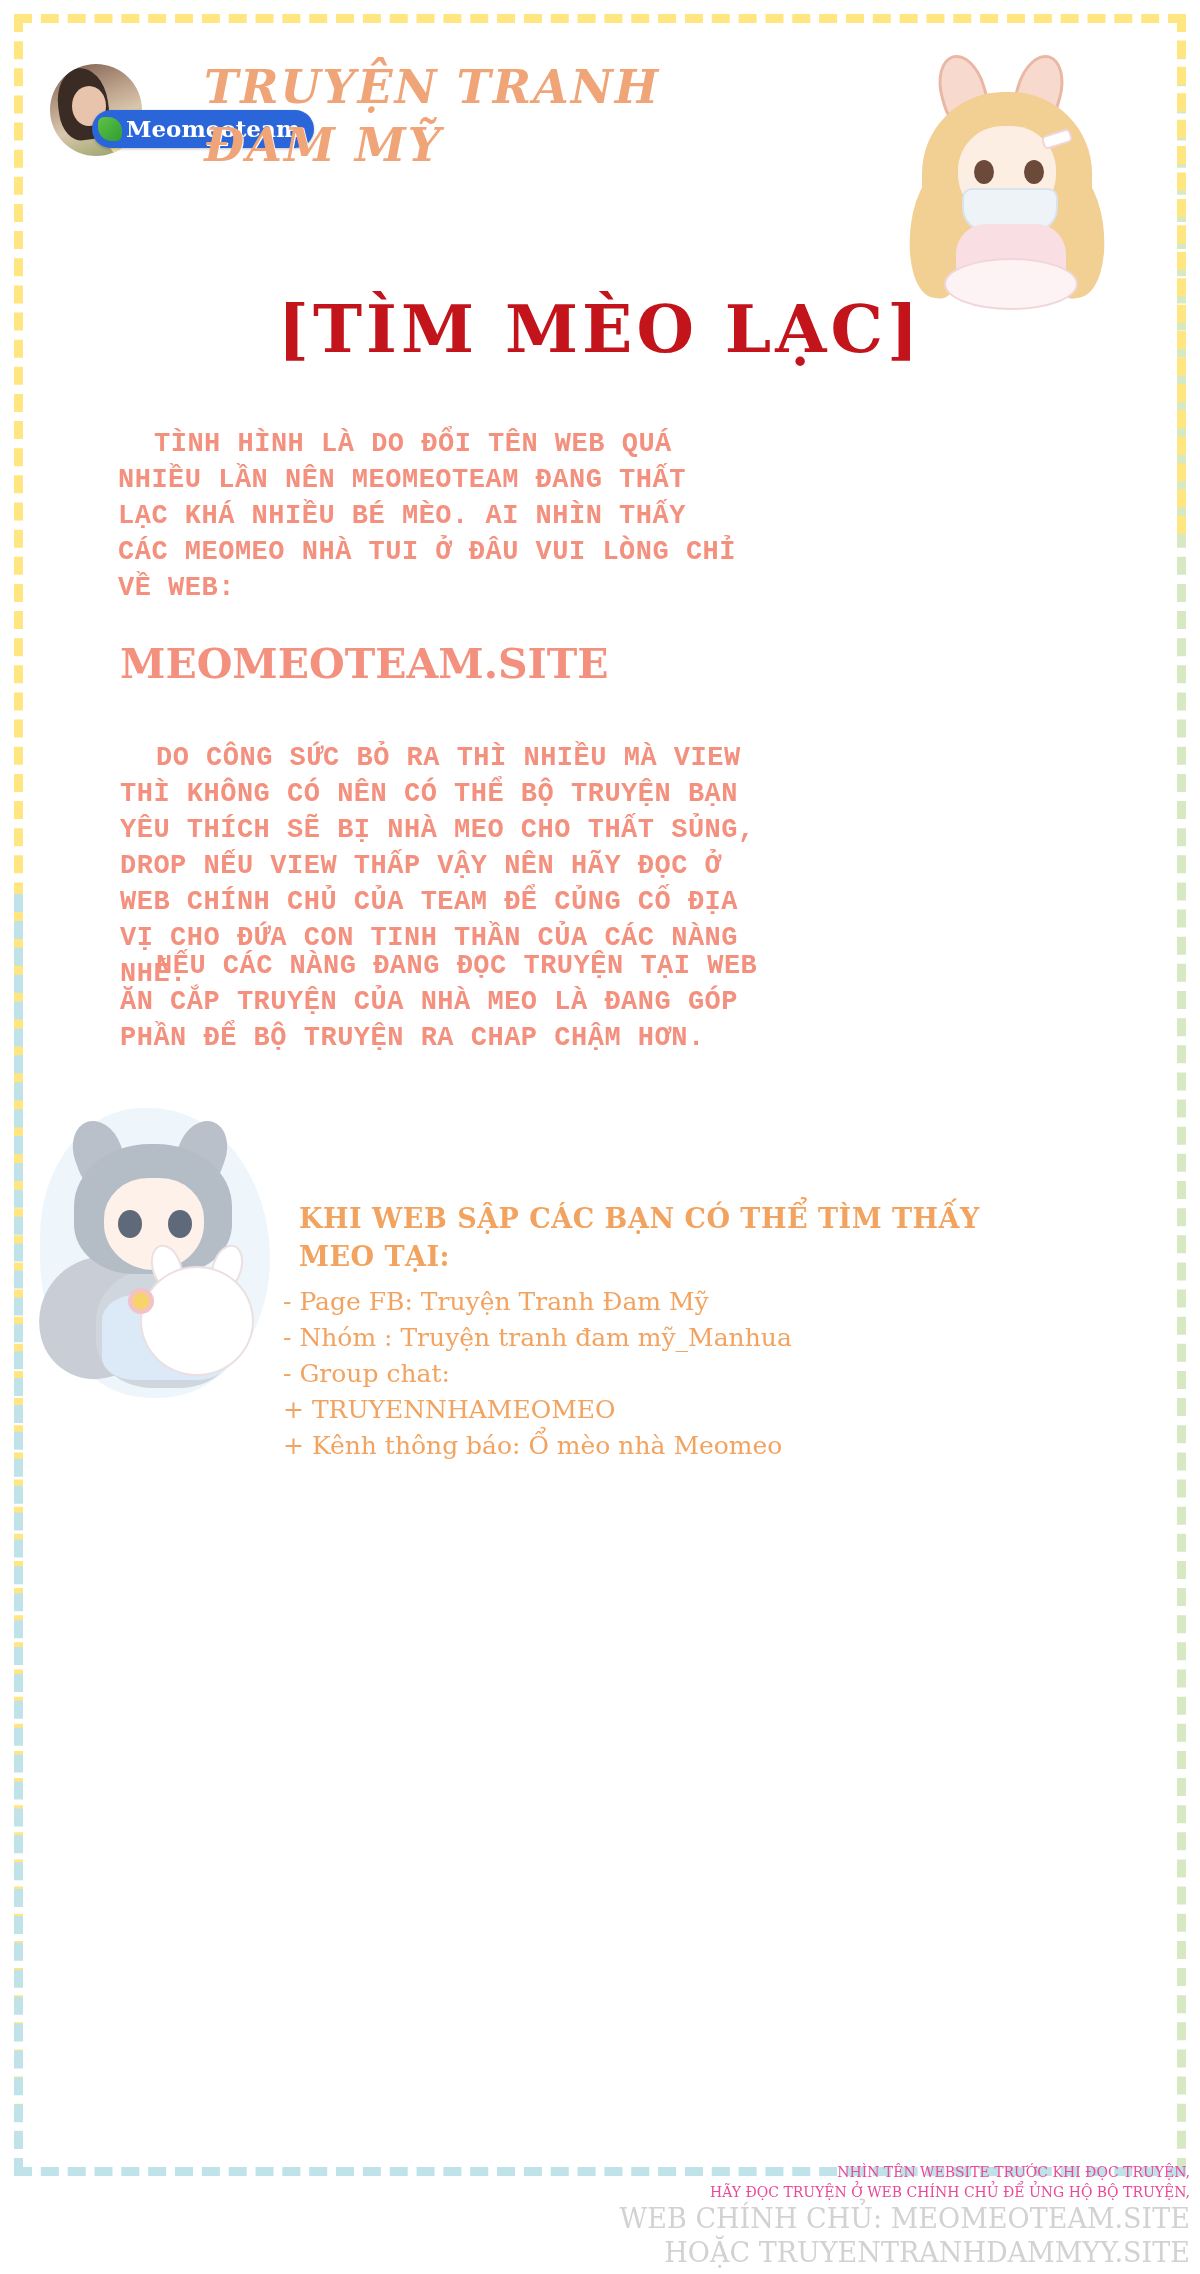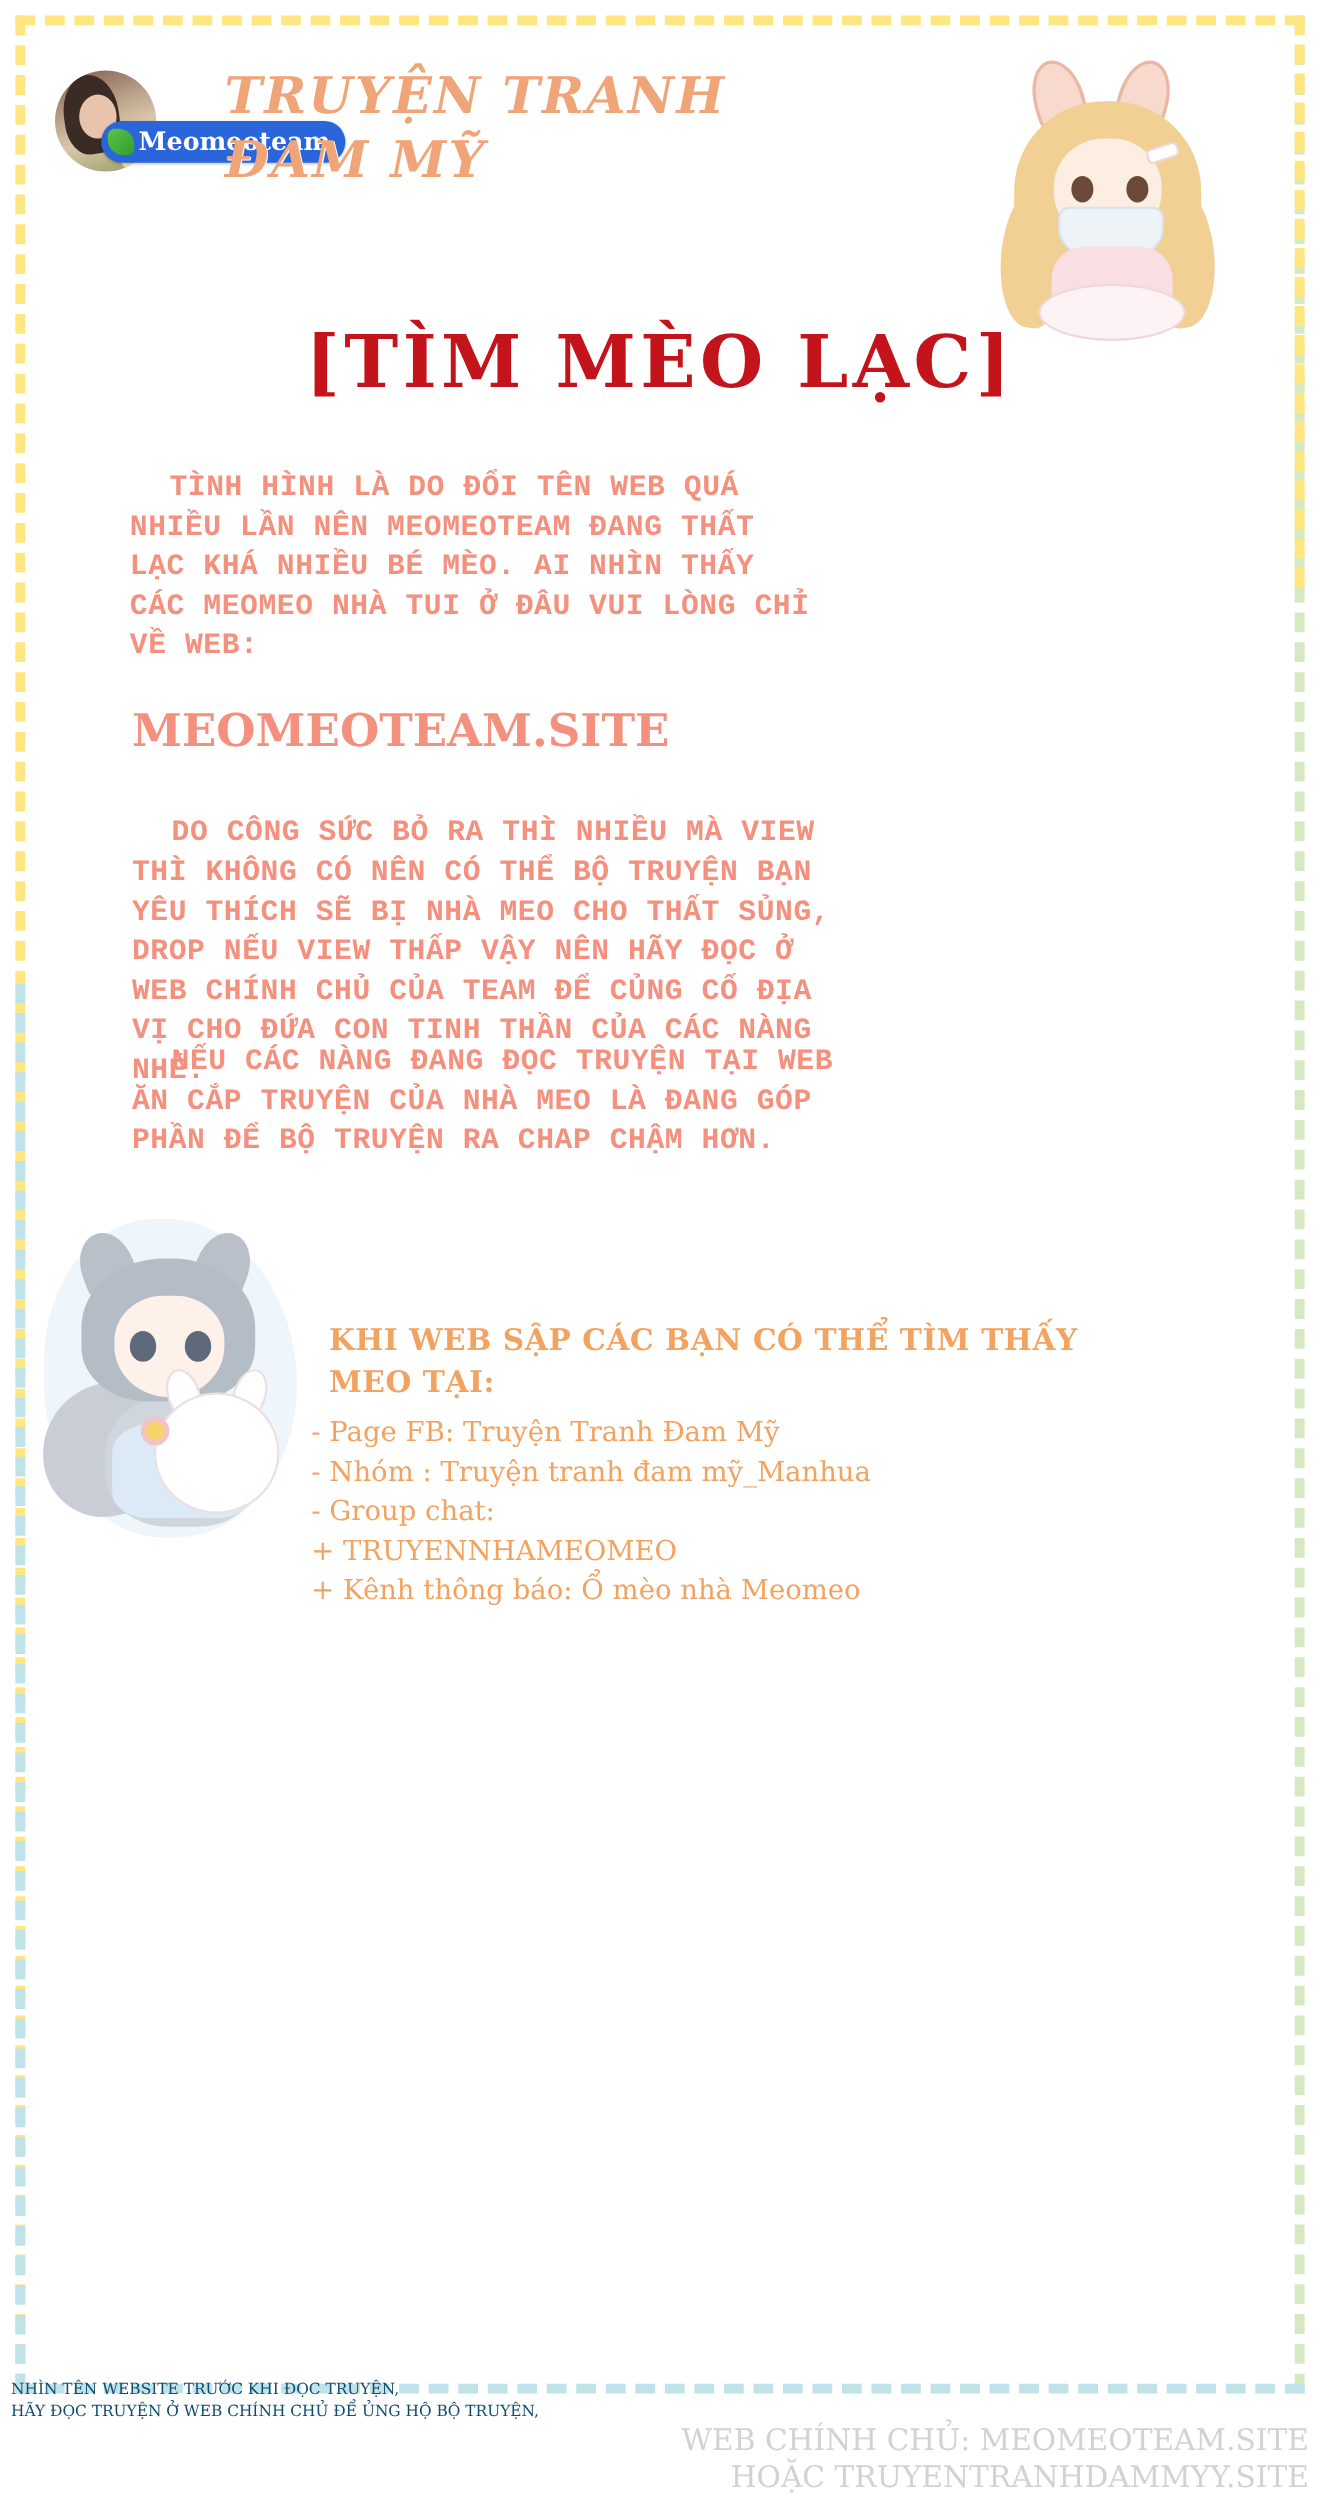--- a/index.html
+++ b/index.html
@@ -420,21 +420,22 @@
     left: 10px;
     bottom: 4px;
     width: 1180px;
     color: #cfcfcf;
     font-family: "DejaVu Serif", serif;
     text-transform: uppercase;
   }
   .footer-small {
     font-size: 14px;
     line-height: 20px;
-    color: #0c4a6e;
+    color: #ec4899;
+    text-align: right;
   }
   .footer-big {
     font-size: 27px;
     line-height: 34px;
     color: #d2d2d2;
     text-align: right;
   }
 </style>
 </head>
 <body>

